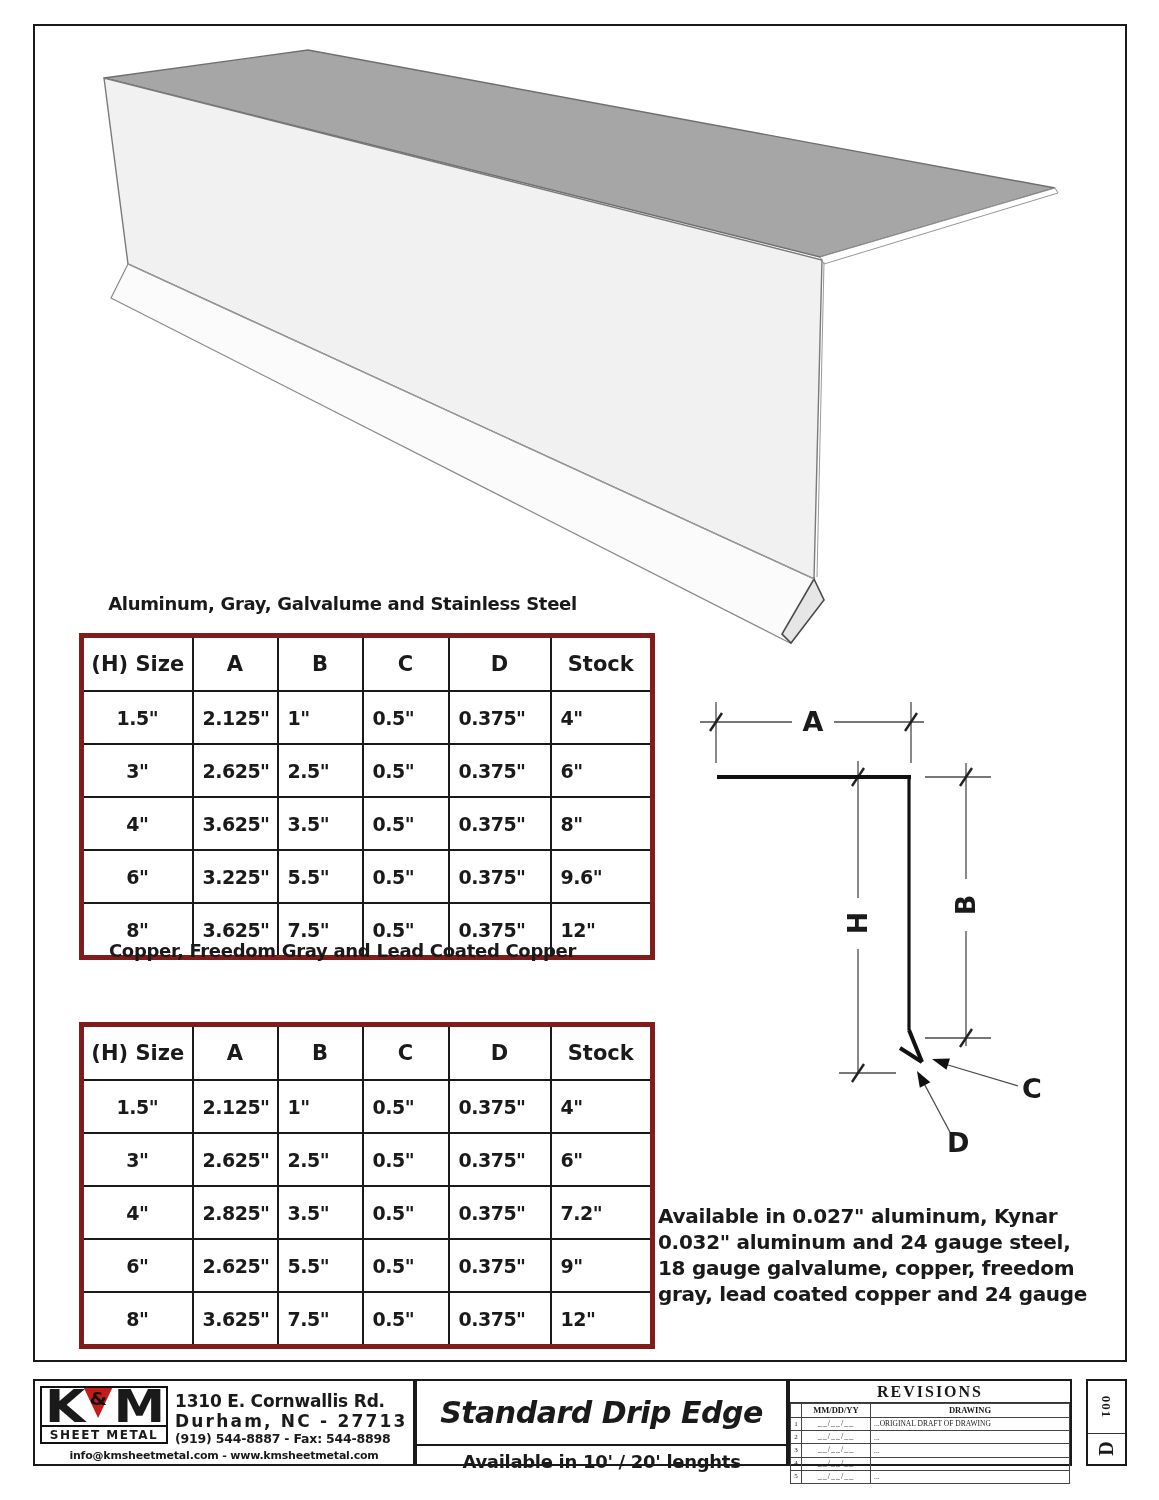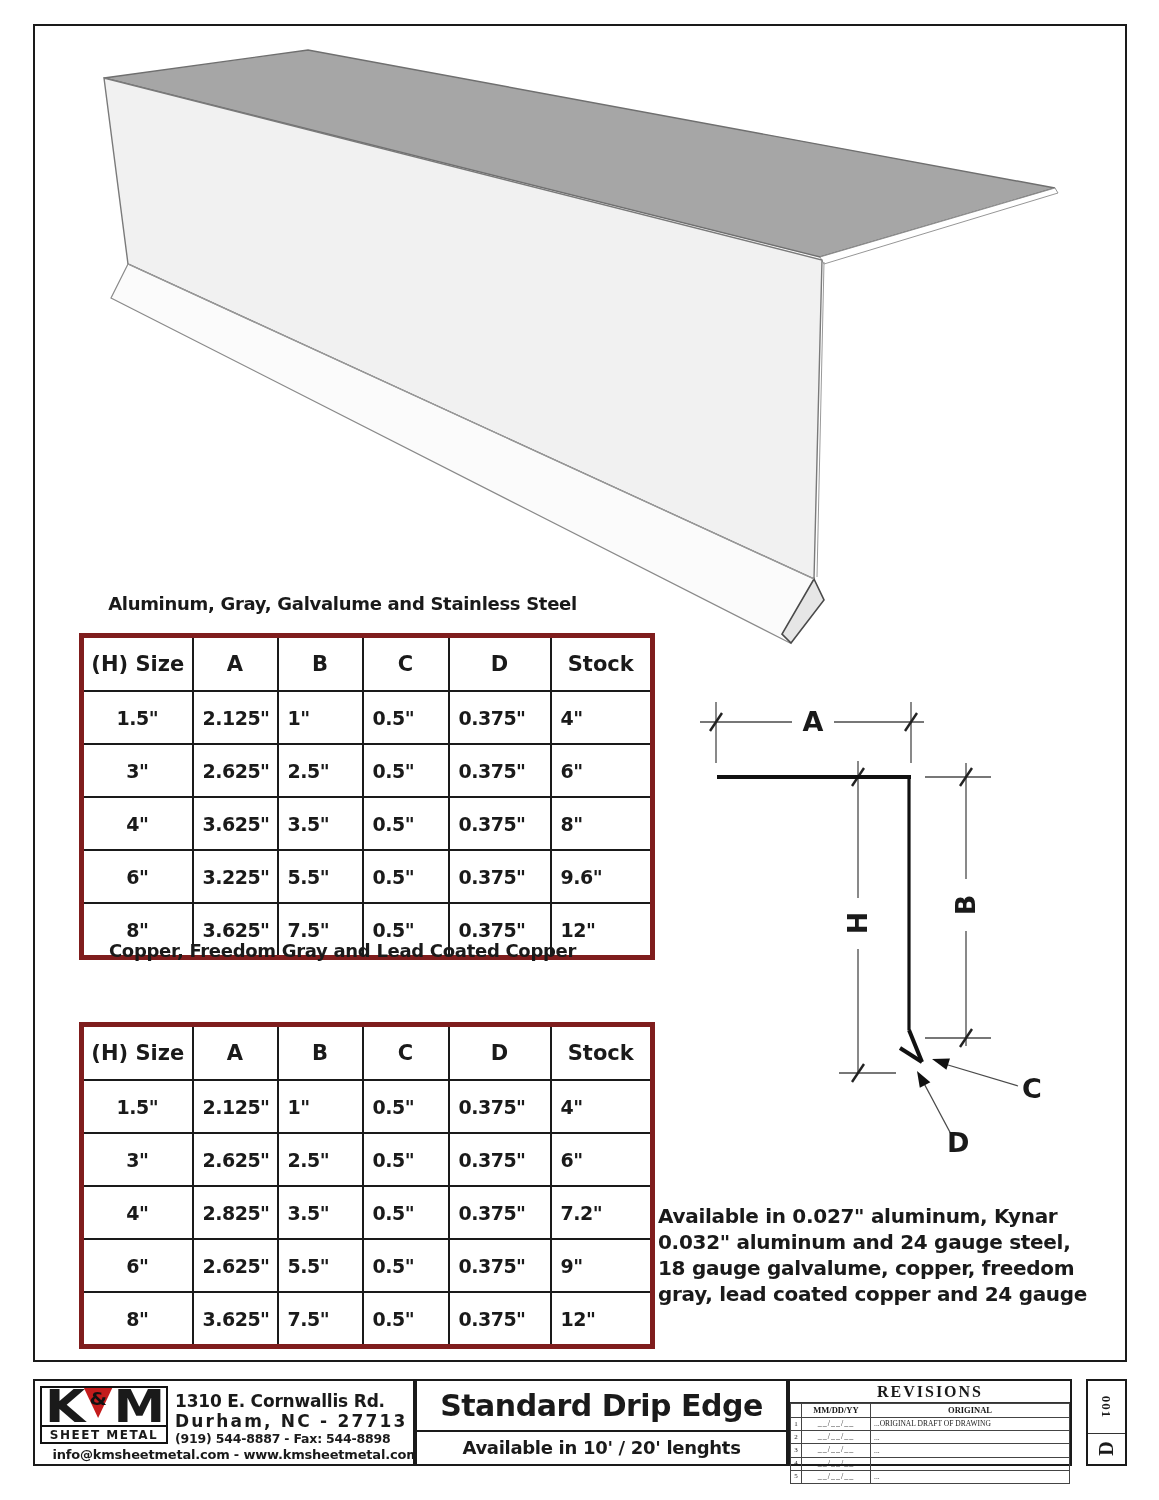--- a/index.html
+++ b/index.html
@@ -38,27 +38,27 @@
   .amp-wrap{position:relative;width:26px;height:37px;flex:0 0 26px;}
   .amp-wrap svg{position:absolute;left:0;top:0;}
   .amp-wrap .amp{position:absolute;left:50%;top:1px;transform:translateX(-50%);
             font-size:17px;font-weight:900;color:#111;}
   .logo-caption{border-top:2.5px solid #111;height:16px;display:flex;align-items:center;
             justify-content:center;font-size:12px;font-weight:800;letter-spacing:1.5px;}
   .addr{position:absolute;left:140px;top:10px;width:240px;}
   .addr .l1{font-size:17px;font-weight:700;letter-spacing:-0.2px;line-height:20px;}
   .addr .l2{font-size:17px;font-weight:700;letter-spacing:2.2px;line-height:20px;}
   .addr .l3{font-size:12.5px;font-weight:700;letter-spacing:-0.2px;line-height:15px;}
-  .email{position:absolute;left:12px;bottom:2px;width:100%;text-align:center;
-         font-size:13px;font-weight:600;letter-spacing:-0.2px;}
-
-  
-  .mid-top{height:51px;display:flex;align-items:center;justify-content:center;
+  .email{position:absolute;left:0;bottom:2px;width:100%;text-align:center;
+         font-size:11px;font-weight:600;letter-spacing:-0.2px;}
+
+  
+  .mid-top{height:65px;display:flex;align-items:center;justify-content:center;
            border-bottom:2px solid #1a1a1a;box-sizing:border-box;
-           font-size:30px;font-weight:700;letter-spacing:-0.5px;}
+           font-size:30px;font-weight:700;letter-spacing:-0.5px;font-style:italic;}
   .mid-bot{height:30px;display:flex;align-items:center;justify-content:center;
            font-size:18px;font-weight:600;letter-spacing:-0.3px;text-align:center;}
 
   
   .rev{font-family:"Liberation Serif","DejaVu Serif",serif;}
   .rev-heading{height:21px;border-bottom:1.5px solid #333;display:flex;align-items:center;
            justify-content:center;font-size:16px;letter-spacing:2px;font-weight:600;}
   .rev table{width:100%;border-collapse:collapse;table-layout:fixed;}
   .rev th,.rev td{border:1px solid #444;line-height:1;white-space:nowrap;overflow:hidden;}
   .rev th{font-size:8.5px;font-weight:700;height:11px;text-align:center;margin-top:24px;}
@@ -306,21 +306,21 @@
     <table>
       <colgroup>
           <col style="width:11px">
           <col style="width:69px">
           <col>
         </colgroup>
       <thead>
         <tr>
           <th></th>
           <th>MM/DD/YY</th>
-          <th>ORIGINAL</th>
+          <th>DRAWING</th>
         </tr>
       </thead>
       <tbody id="rev-body">
           <tr>
             <td class="num">1</td>
             <td class="date">__/__/__</td>
             <td class="rem">...ORIGINAL DRAFT OF DRAWING</td>
           </tr>
           <tr>
             <td class="num">2</td>

